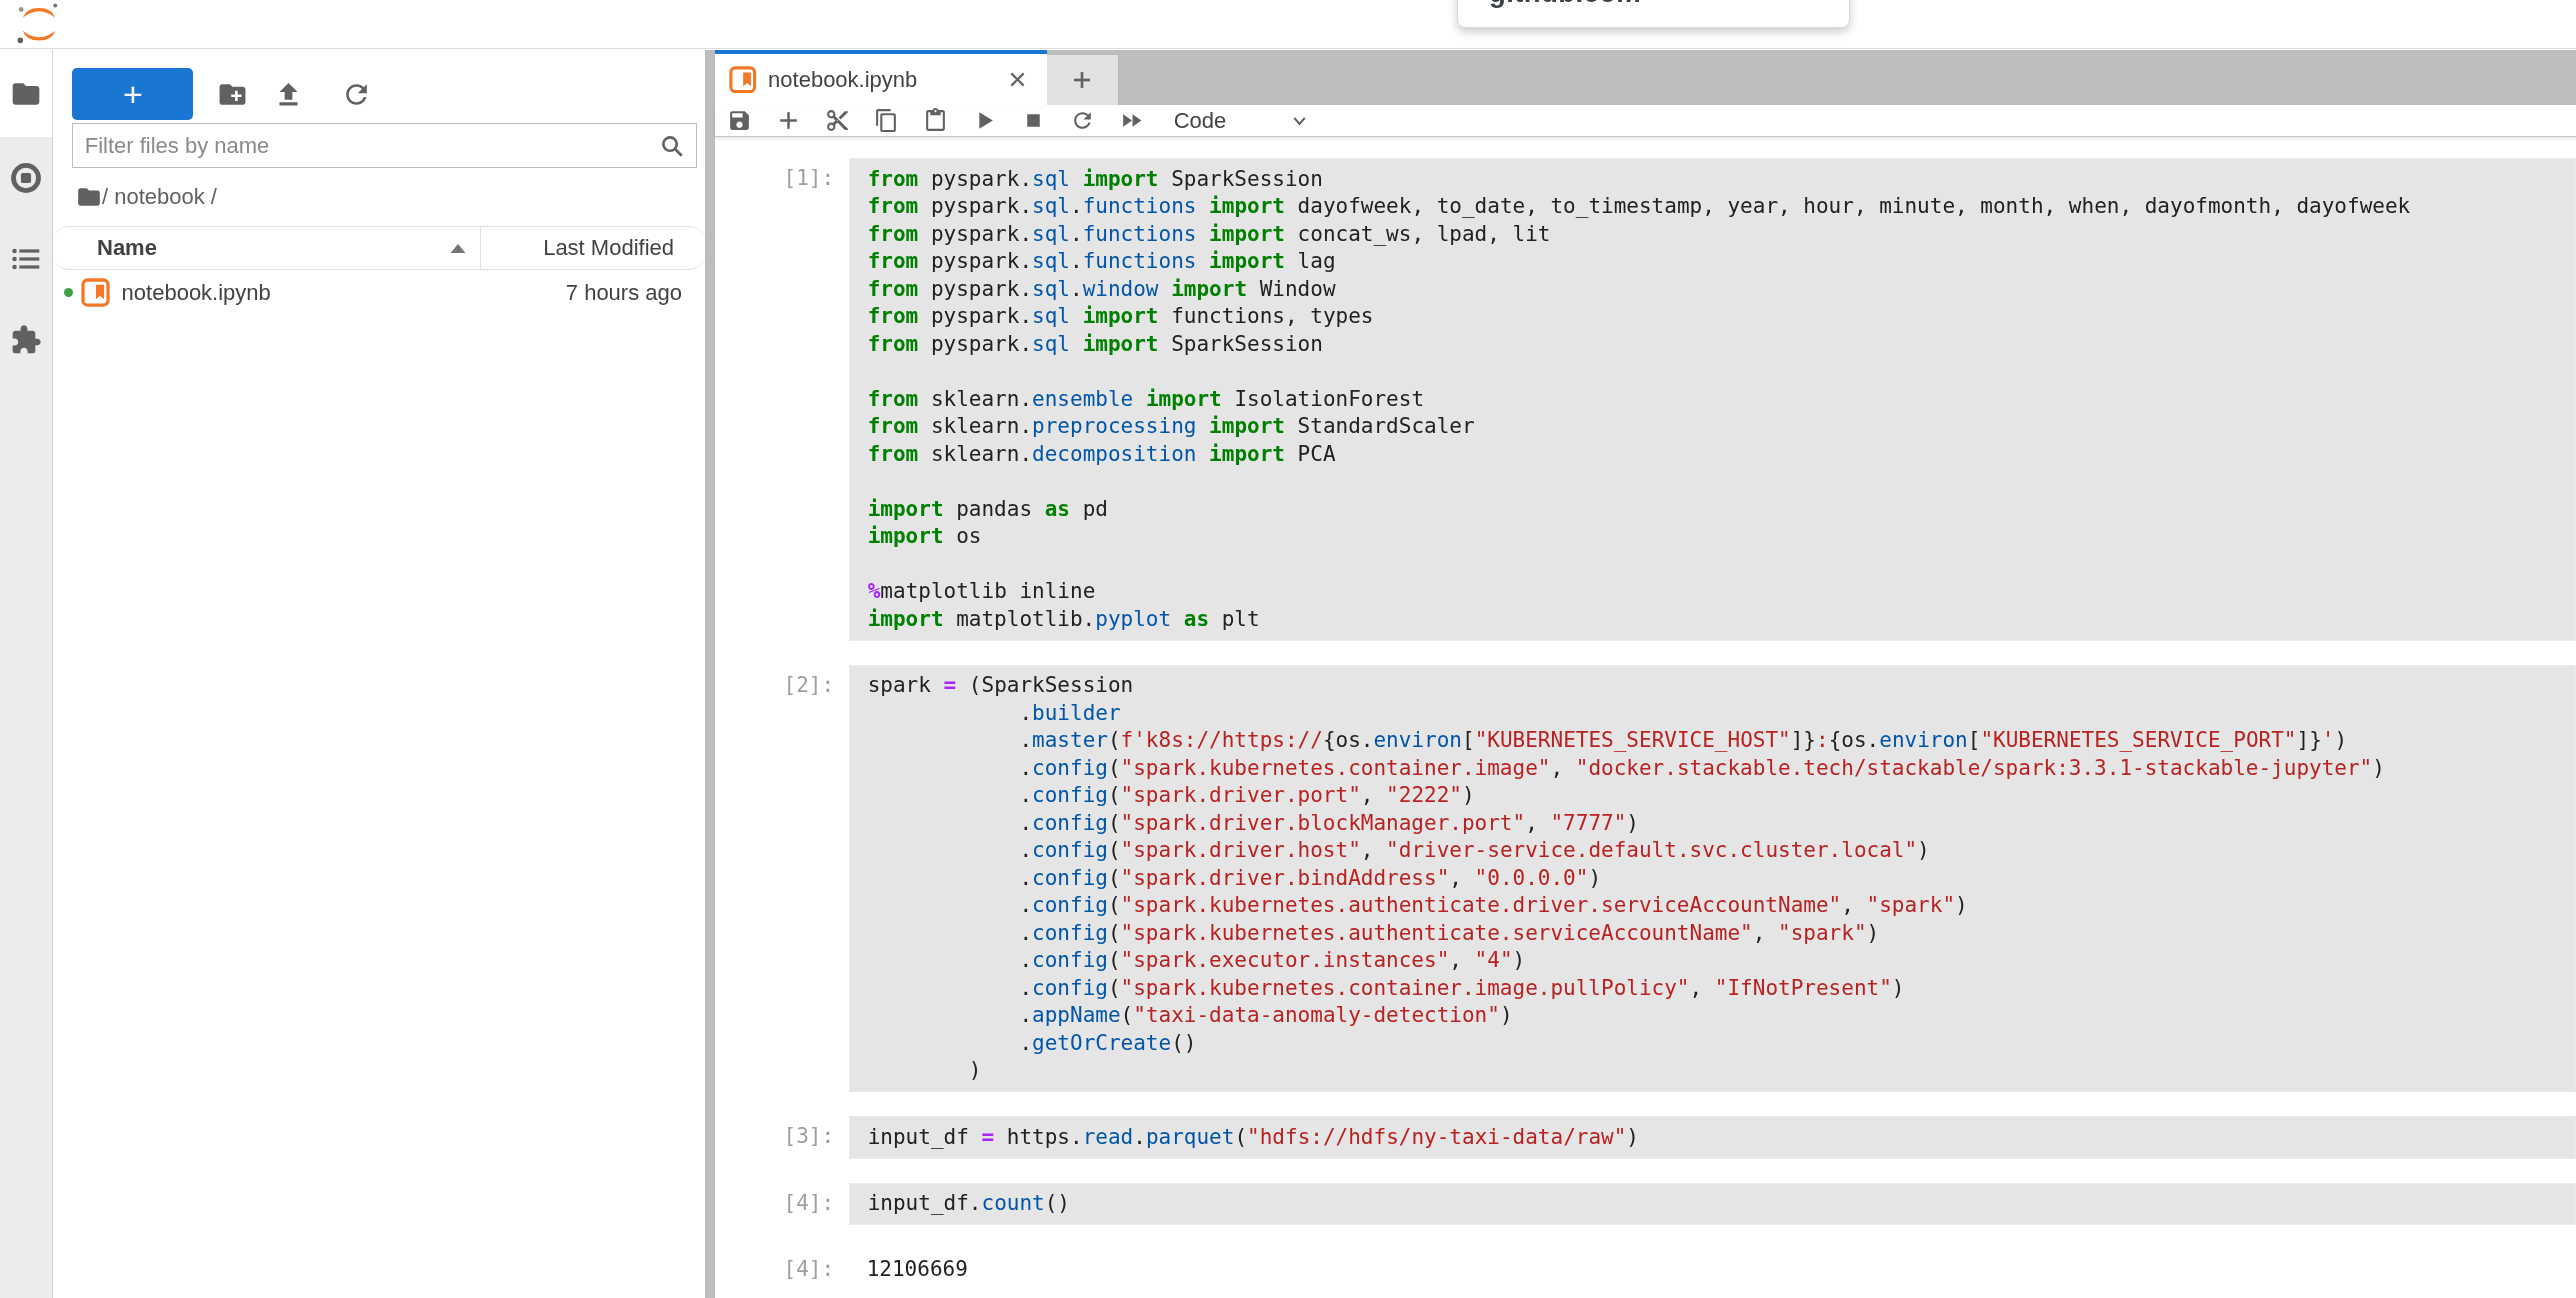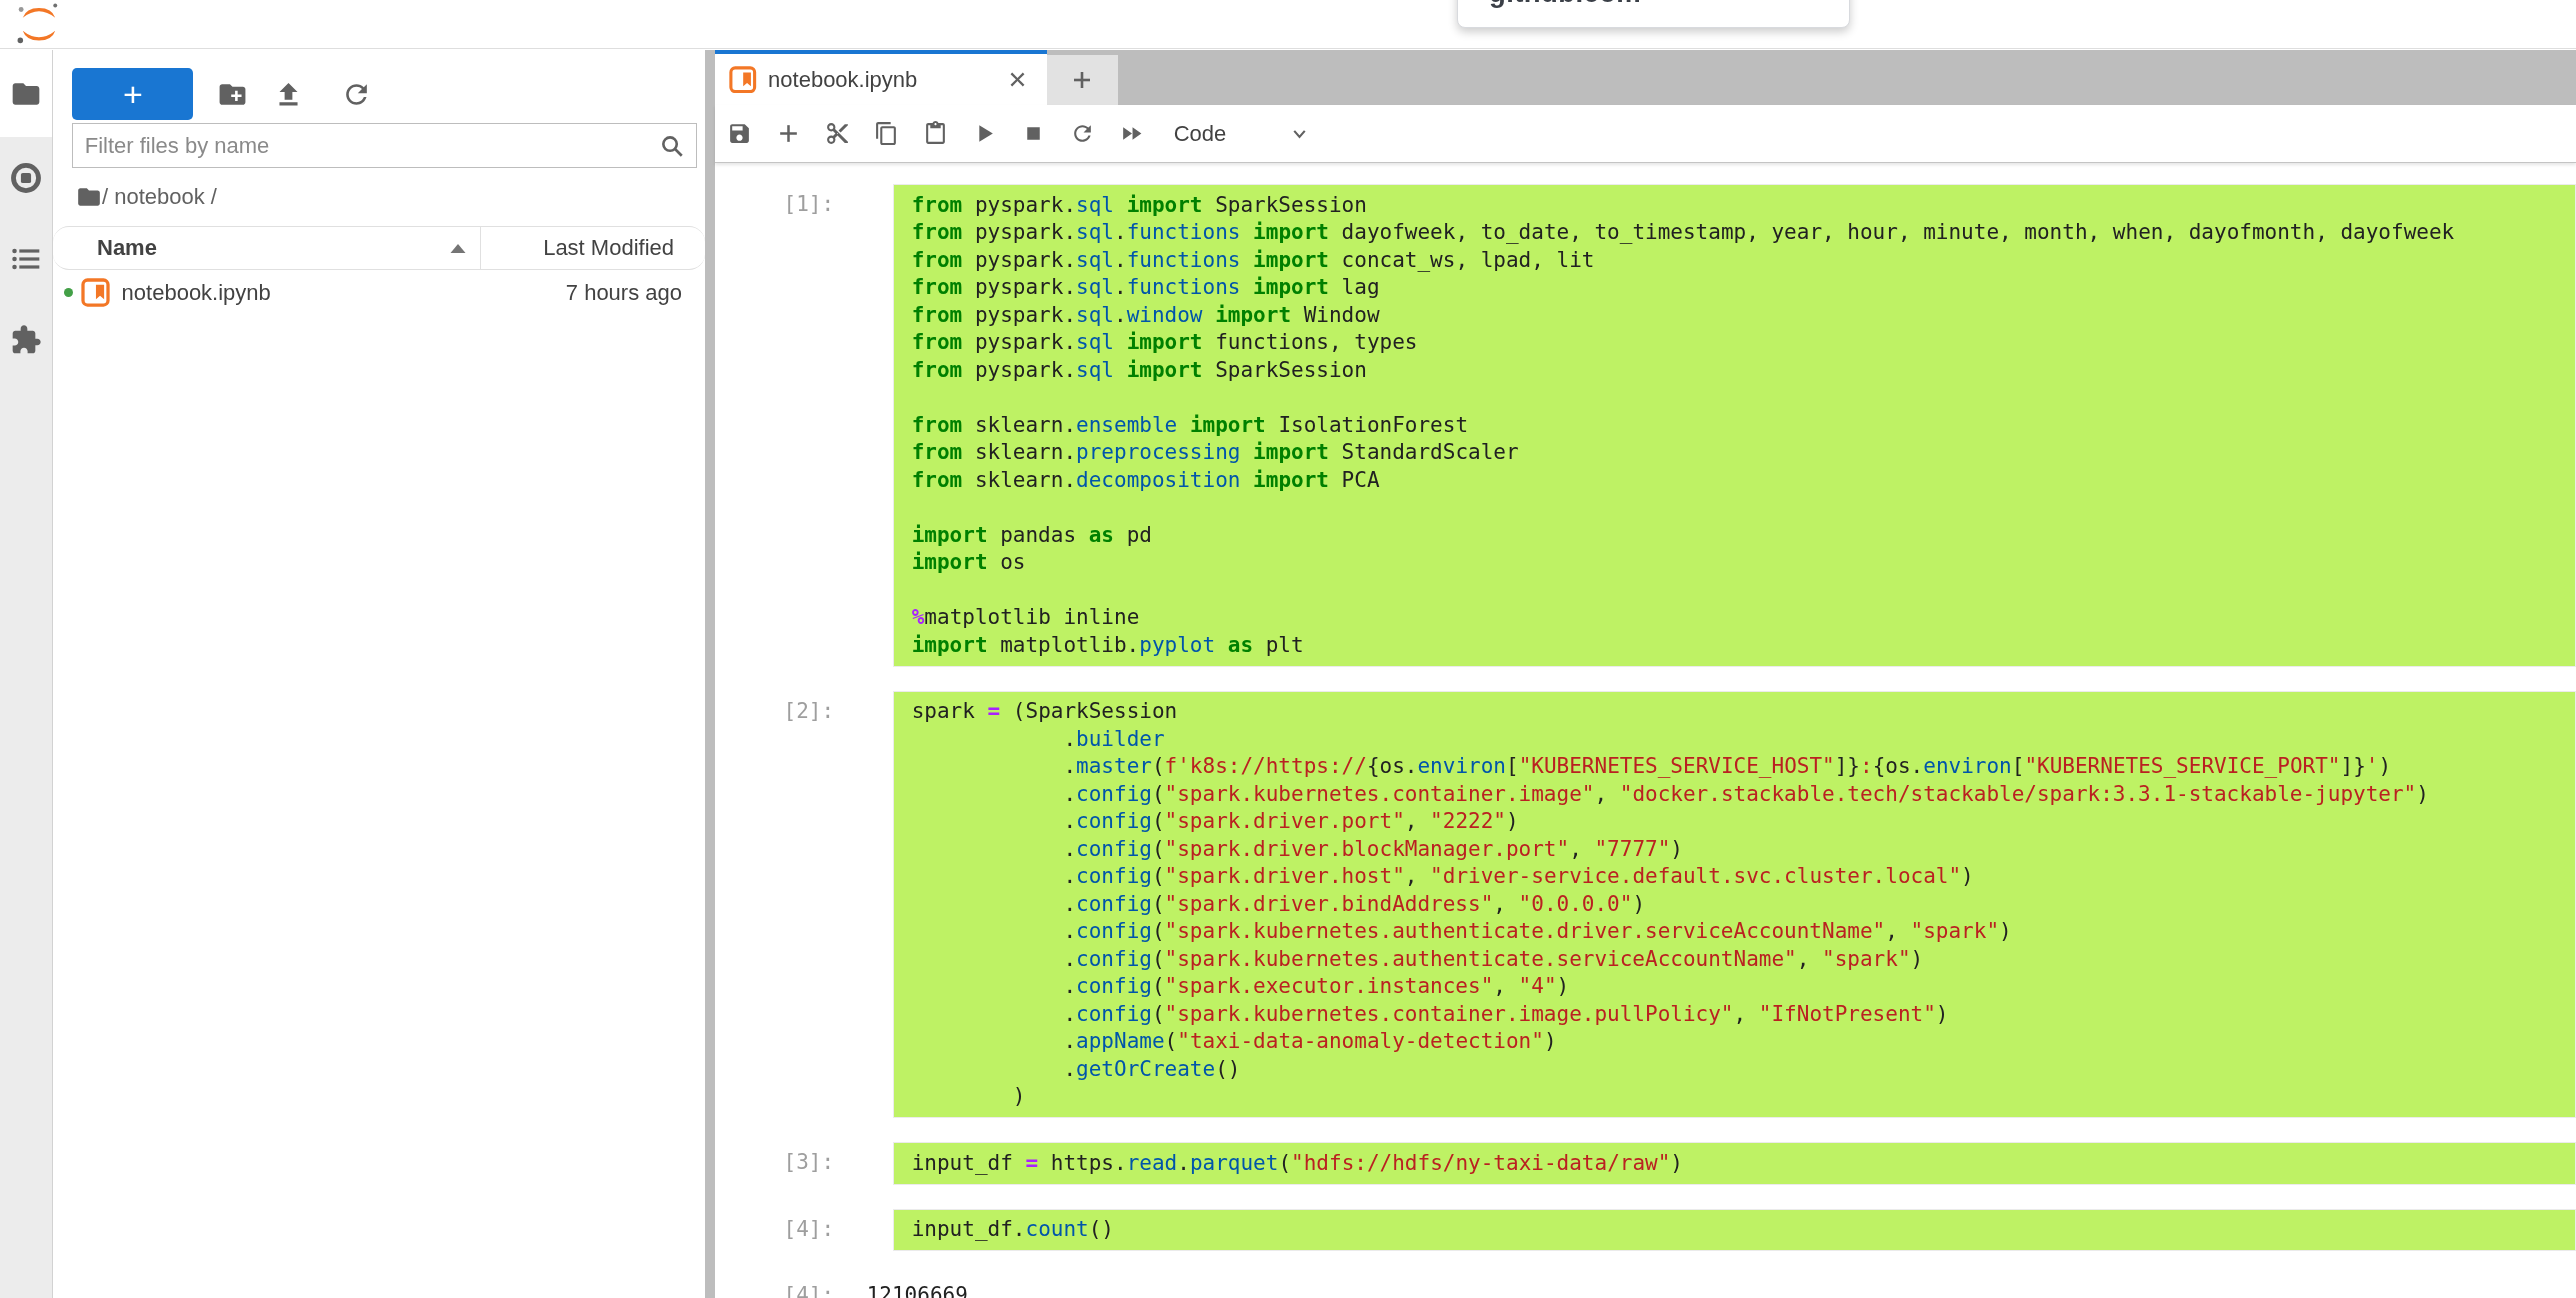--- a/index.html
+++ b/index.html
@@ -67,33 +67,33 @@
   .tabbar { height:55px; background:#bdbdbd; display:flex; flex:none; }
   .tab { width:332px; height:55px; background:#fff; border-top:4.9px solid #1976d2;
          display:flex; align-items:center; padding:0 14.6px; cursor:pointer; }
   .tab .title { font-size:22px; color:#424242; margin-left:11.3px; }
   .tab .close { margin-left:auto; width:29px; height:29px; display:flex; align-items:center; justify-content:center; cursor:pointer; }
   .tab .close svg { width:21px; height:21px; stroke:#616161; stroke-width:2.6; }
   .newtab { width:71px; height:50px; margin-top:4.9px; background:#e2e2e2; display:flex; align-items:center; justify-content:center; cursor:pointer; }
   .newtab svg { width:24px; height:24px; stroke:#616161; stroke-width:2.6; }
   .tabicon { width:27.5px; height:27.5px; flex:none; }
 
-  .nbtoolbar { height:58px; background:#fff; border-bottom:1.6px solid #c4c4c4;
+  .nbtoolbar { height:32px; background:#fff; border-bottom:1.6px solid #c4c4c4;
                box-shadow:0 2.4px 3.2px rgba(0,0,0,.10); display:flex; align-items:center; flex:none; position:relative; z-index:2; }
   .tb-btn { width:49px; height:39px; display:flex; align-items:center; justify-content:center; cursor:pointer; }
   .tb-btn svg { width:25px; height:25px; fill:#616161; }
   .celltype { margin-left:18px; width:136px; display:flex; align-items:center; justify-content:space-between; cursor:pointer; }
   .celltype span { font-size:22px; color:#424242; }
   .celltype svg { width:21px; height:21px; stroke:#616161; stroke-width:2.4; fill:none; }
 
   .nbcontent { flex:1; overflow:hidden; padding-top:21px; background:#fff; }
   .cellrow { display:flex; margin-bottom:24px; }
   .prompt { width:134px; flex:none; text-align:right; padding:7.3px 14.6px 0 0;
             font-family:"DejaVu Sans Mono", monospace; font-size:21px; line-height:27.5px; color:#9e9e9e; }
-  .inputbox { flex:1; background:#bef264; border:0.8px solid #ebebeb; padding:6.5px 0 6.5px 18px; min-width:0;margin-left:44px; }
+  .inputbox { flex:1; background:#e5e5e5; border:0.8px solid #ebebeb; padding:6.5px 0 6.5px 18px; min-width:0; }
   .inputbox pre, .outtext { font-family:"DejaVu Sans Mono", monospace; font-size:21px; line-height:27.5px; color:#212121; white-space:pre; }
   .cm-line { min-height:27.5px; }
   .tok-k { color:#008000; font-weight:bold; }
   .tok-p { color:#0055aa; }
   .tok-s { color:#ba2121; }
   .tok-o { color:#aa22ff; font-weight:bold; }
   .tok-t { color:#212121; }
   .outputrow { margin-top:3.2px; margin-bottom:11.3px; }
   .outtext { padding:6.5px 0 6.5px 18px; }
 </style>

